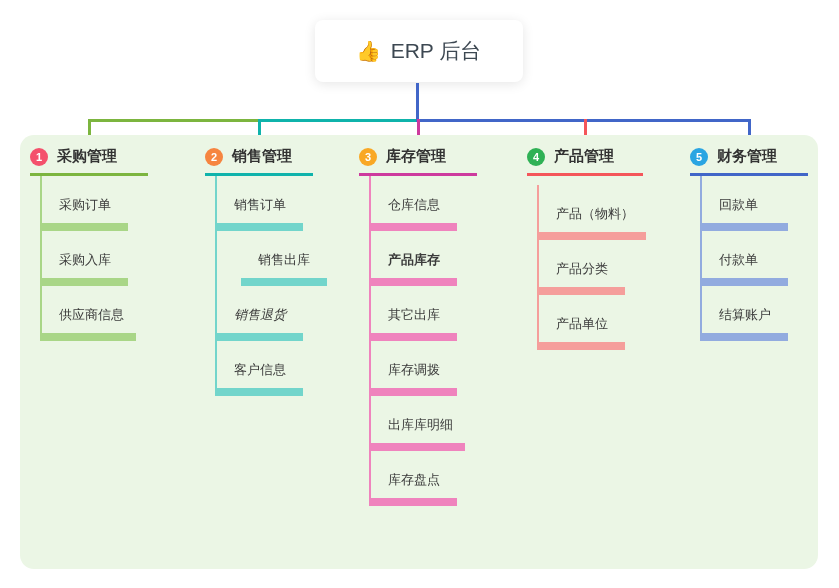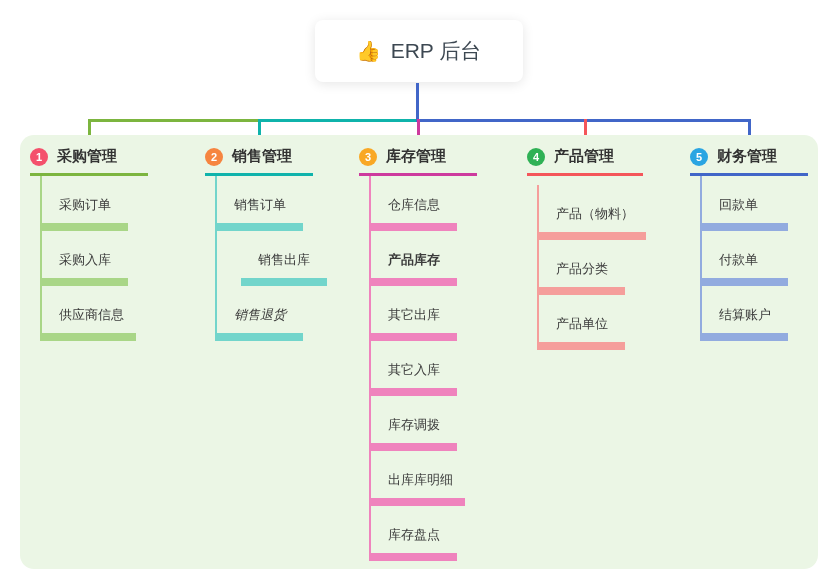--- a/index.html
+++ b/index.html
@@ -96,39 +96,39 @@
       <div class="children" style="border-left-color: rgb(114, 213, 203);">
         <div class="child-row">
           <div class="child-label" style="border-bottom-color: rgb(114, 213, 203);">销售订单</div>
         </div>
         <div class="child-row">
           <div class="child-label" style="border-bottom-color: rgb(114, 213, 203); margin-left: 24px;">销售出库</div>
         </div>
         <div class="child-row">
           <div class="child-label" style="border-bottom-color: rgb(114, 213, 203); font-style: italic;">销售退货</div>
         </div>
+        <div class="child-row">
+          <div class="child-label" style="border-bottom-color: rgb(114, 213, 203);">客户信息</div>
+        </div>
       </div>
     </div>
     <div class="branch" style="left: 359px; top: 147px; width: 118px;">
       <div class="branch-header" style="border-bottom-color: rgb(205, 58, 158);">
         <span class="badge" style="background: rgb(249, 168, 37);">3</span>
         <span>库存管理</span>
       </div>
       <div class="children" style="border-left-color: rgb(239, 131, 189);">
         <div class="child-row">
           <div class="child-label" style="border-bottom-color: rgb(239, 131, 189);">仓库信息</div>
         </div>
         <div class="child-row">
           <div class="child-label" style="border-bottom-color: rgb(239, 131, 189); font-weight: bold;">产品库存</div>
         </div>
         <div class="child-row">
           <div class="child-label" style="border-bottom-color: rgb(239, 131, 189);">其它出库</div>
-        </div>
-        <div class="child-row">
-          <div class="child-label" style="border-bottom-color: rgb(239, 131, 189);">其它入库</div>
         </div>
         <div class="child-row">
           <div class="child-label" style="border-bottom-color: rgb(239, 131, 189);">库存调拨</div>
         </div>
         <div class="child-row">
           <div class="child-label" style="border-bottom-color: rgb(239, 131, 189);">出库库明细</div>
         </div>
         <div class="child-row">
           <div class="child-label" style="border-bottom-color: rgb(239, 131, 189);">库存盘点</div>
         </div>

